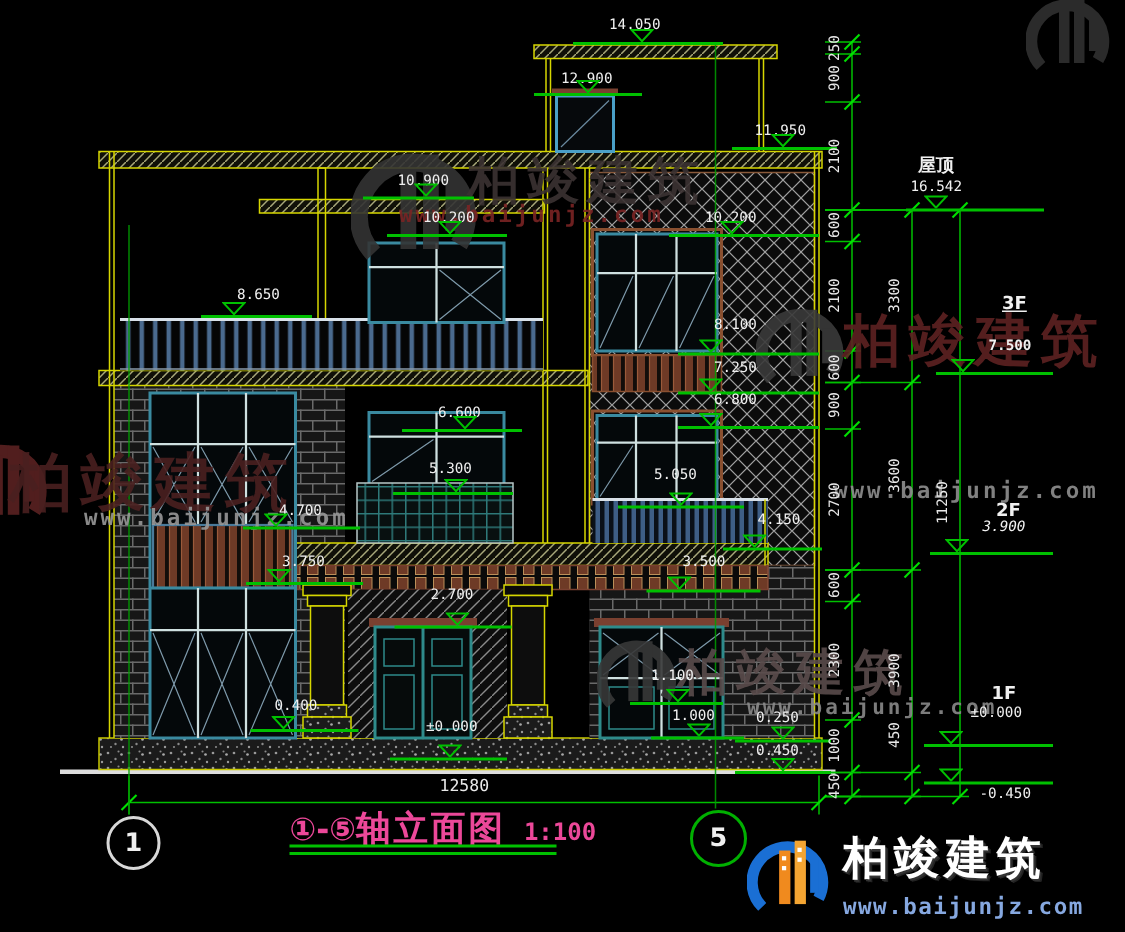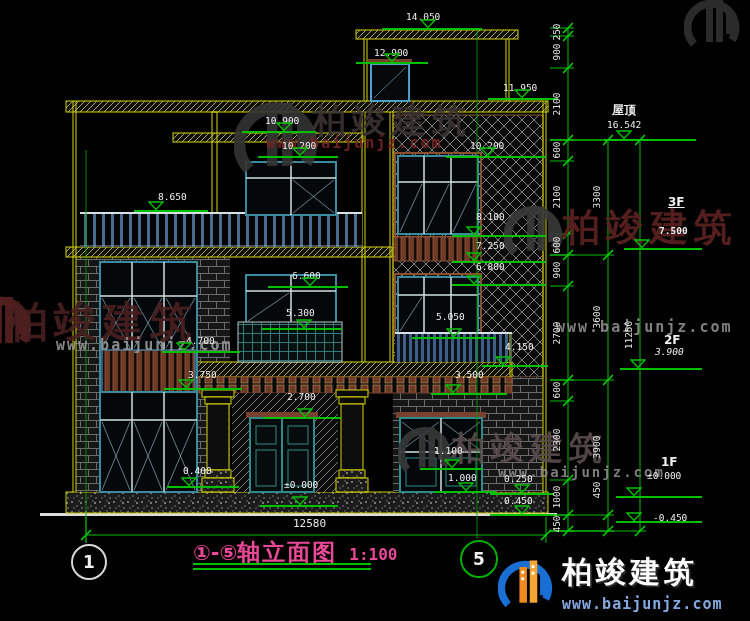--- a/index.html
+++ b/index.html
@@ -412,21 +412,21 @@
       <div class="mk-line" style="left: 620px; top: 368px; width: 82px;"></div>
       <svg width="16" height="9" class="tri" style="left: 630px; top: 359px;">
         <polygon points="1,1 15,1 8,8.5" fill="none" stroke="#00c000" stroke-width="1.3"></polygon>
       </svg>
       <div class="mk-label" style="left: 647px; top: 471px;">±0.000</div>
       <div class="mk-name" style="left: 661px; top: 456px;">1F</div>
       <div class="mk-line" style="left: 616px; top: 496px; width: 86px;"></div>
       <svg width="16" height="9" class="tri" style="left: 626px; top: 487px;">
         <polygon points="1,1 15,1 8,8.5" fill="none" stroke="#00c000" stroke-width="1.3"></polygon>
       </svg>
-      <div class="mk-label" style="left: 653px; top: 513px;">-0.450</div>
+      <div class="mk-label" style="left: 653px; top: 525px;">-0.450</div>
       <div class="mk-line" style="left: 616px; top: 521px; width: 86px;"></div>
       <svg width="16" height="9" class="tri" style="left: 626px; top: 512px;">
         <polygon points="1,1 15,1 8,8.5" fill="none" stroke="#00c000" stroke-width="1.3"></polygon>
       </svg>
       <div class="dim-v" style="left: 557px; top: 32px;">250</div>
       <div class="dim-v" style="left: 557px; top: 52px;">900</div>
       <div class="dim-v" style="left: 557px; top: 104px;">2100</div>
       <div class="dim-v" style="left: 557px; top: 150px;">600</div>
       <div class="dim-v" style="left: 557px; top: 197px;">2100</div>
       <div class="dim-v" style="left: 557px; top: 245px;">600</div>

